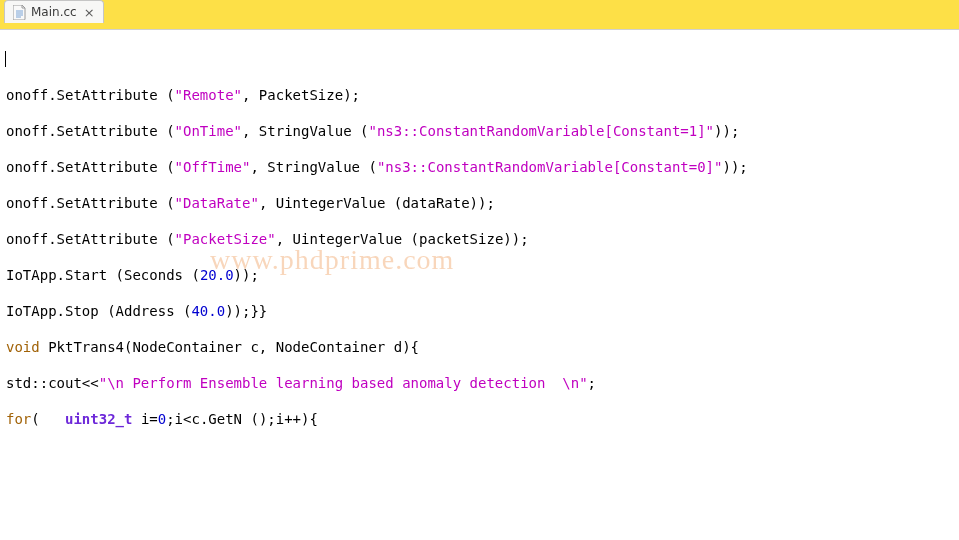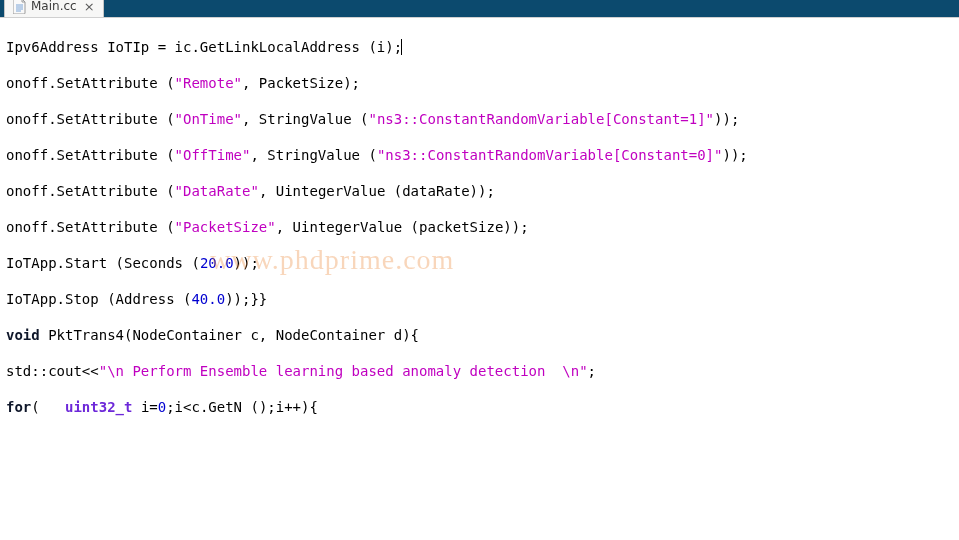--- a/index.html
+++ b/index.html
@@ -7,25 +7,24 @@
   font-family: "DejaVu Sans Mono", "Courier New", monospace;
   font-size: 14px;
   background: #ffffff;
   color: #000000;
   width: 959px;
   height: 540px;
   overflow: hidden;
   position: relative;
 }
 .tab-bar {
-  background: #0c4a6e;
+  background: #fde047;
   border-bottom: 1px solid #d0d0d0;
-  height: 18px;
+  height: 30px;
   display: flex;
-  align-items: flex-end;
   padding: 0 4px;
 }
 .tab {
   background: #f7f7f6;
   border: 1px solid #c5c5c5;
   border-bottom: none;
   border-radius: 4px 4px 0 0;
   padding: 3px 8px;
   display: flex;
   align-items: center;
@@ -48,21 +47,21 @@
   margin-left: 2px;
   line-height: 1;
 }
 .code-area {
   padding: 2px 6px;
   line-height: 18px;
   white-space: pre;
   position: relative;
 }
 .line { display: block; }
-.kw { color: #0f172a; font-weight: bold; text-align: right; }
+.kw { color: #a16207; font-weight: normal; text-align: right; }
 .ty { color: #6d28d9; font-weight: bold; }
 .str { color: #c000c0; }
 .num { color: #0000d0; }
 .cursor {
   display: inline-block;
   width: 1px;
   height: 16px;
   background: #000;
   vertical-align: text-bottom;
   margin-left: -1px;
@@ -92,21 +91,21 @@
         </svg>
     </span>
     <span>Main.cc</span>
     <span class="close-x">×</span>
   </div>
 </div>
 
 <div class="watermark">www.phdprime.com</div>
 
 <div class="code-area">
-<span class="line"><span>Ipv6Address IoTIp = ic.GetLinkLocalAddress (i);</span><span class="cursor"></span></span>
+<span class="line"><span class="cursor"></span></span>
 <span class="line"><span>onoff.SetAttribute (</span><span class="str">"Remote"</span><span>, PacketSize);</span></span>
 <span class="line"><span>onoff.SetAttribute (</span><span class="str">"OnTime"</span><span>, StringValue (</span><span class="str">"ns3::ConstantRandomVariable[Constant=1]"</span><span>));</span></span>
 <span class="line"><span>onoff.SetAttribute (</span><span class="str">"OffTime"</span><span>, StringValue (</span><span class="str">"ns3::ConstantRandomVariable[Constant=0]"</span><span>));</span></span>
 <span class="line"><span>onoff.SetAttribute (</span><span class="str">"DataRate"</span><span>, UintegerValue (dataRate));</span></span>
 <span class="line"><span>onoff.SetAttribute (</span><span class="str">"PacketSize"</span><span>, UintegerValue (packetSize));</span></span>
 <span class="line"><span>IoTApp.Start (Seconds (</span><span class="num">20.0</span><span>));</span></span>
 <span class="line"><span>IoTApp.Stop (Address (</span><span class="num">40.0</span><span>));}}</span></span>
 <span class="line"><span class="kw">void</span><span> PktTrans4(NodeContainer c, NodeContainer d){</span></span>
 <span class="line"><span>std::cout&lt;&lt;</span><span class="str">"\n Perform Ensemble learning based anomaly detection  \n"</span><span>;</span></span>
 <span class="line"><span class="kw">for</span><span>(   </span><span class="ty">uint32_t</span><span> i=</span><span class="num">0</span><span>;i&lt;c.GetN ();i++){</span></span>

